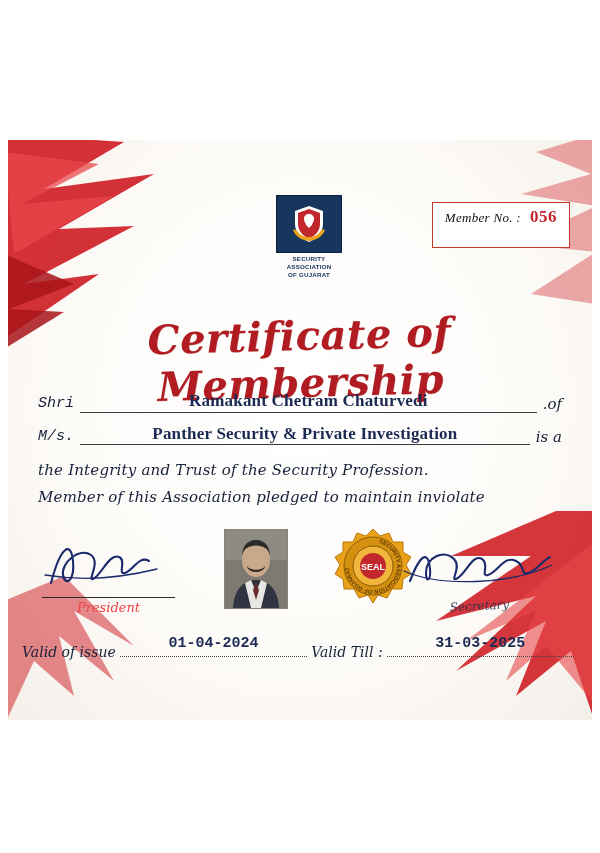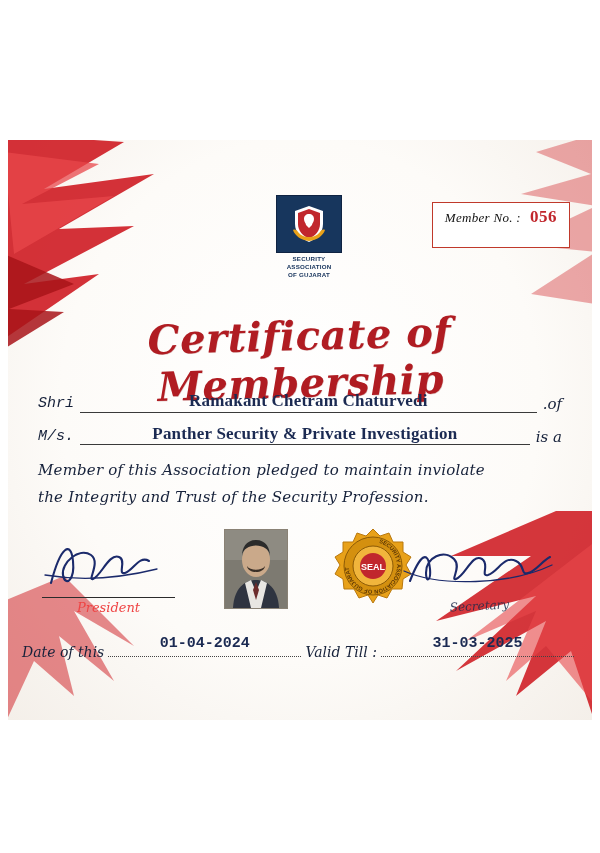--- a/index.html
+++ b/index.html
@@ -349,22 +349,22 @@
 
       <div class="line">
         <span class="lead">M/s.</span>
         <span class="fill">
           <span class="filled-value">Panther Security &amp; Private Investigation</span>
         </span>
         <span class="tail">is a</span>
       </div>
 
       <div class="para">
+        <div>the Integrity and Trust of the Security Profession.</div>
         <div>Member of this Association pledged to maintain inviolate</div>
-        <div>the Integrity and Trust of the Security Profession.</div>
       </div>
     </div>
 
     <div class="sig-row">
 
       <div class="sig-president">
         <div class="sig-ink">
           <svg width="140" height="62" viewBox="0 0 140 62">
             <path d="M12,48 C22,10 32,6 34,26 C36,46 26,52 24,40 C22,28 40,12 52,20 C62,27 48,46 54,44 C62,41 70,18 80,22 C88,25 78,40 86,38 C94,36 100,20 110,26" fill="none" stroke="#1b2a6b" stroke-width="2.1" stroke-linecap="round"></path>
             <path d="M6,40 C30,44 70,46 118,34" fill="none" stroke="#1b2a6b" stroke-width="1.3" stroke-linecap="round"></path>
@@ -408,21 +408,21 @@
           <svg width="160" height="62" viewBox="0 0 160 62">
             <path d="M10,46 C20,20 28,14 30,34 C31,46 26,48 26,38 C26,22 44,14 54,24 C62,32 50,46 56,44 C66,40 72,18 82,24 C90,29 80,42 88,40 C98,37 104,20 116,26 C126,31 120,40 128,38 C136,36 142,26 150,22" fill="none" stroke="#1b2a6b" stroke-width="2.1" stroke-linecap="round"></path>
             <path d="M4,36 C40,52 110,50 152,30" fill="none" stroke="#1b2a6b" stroke-width="1.3" stroke-linecap="round"></path>
           </svg>
         </div>
         <div class="sig-caption hand">Secretary</div>
       </div>
     </div>
 
     <div class="date-row">
-      <span class="date-label">Date of this</span>
+      <span class="date-label">Valid of issue</span>
       <span class="dotfill">
         <span>01-04-2024</span>
       </span>
       <span class="date-label">Valid Till :</span>
       <span class="dotfill">
         <span>31-03-2025</span>
       </span>
     </div>
 
   </div>

